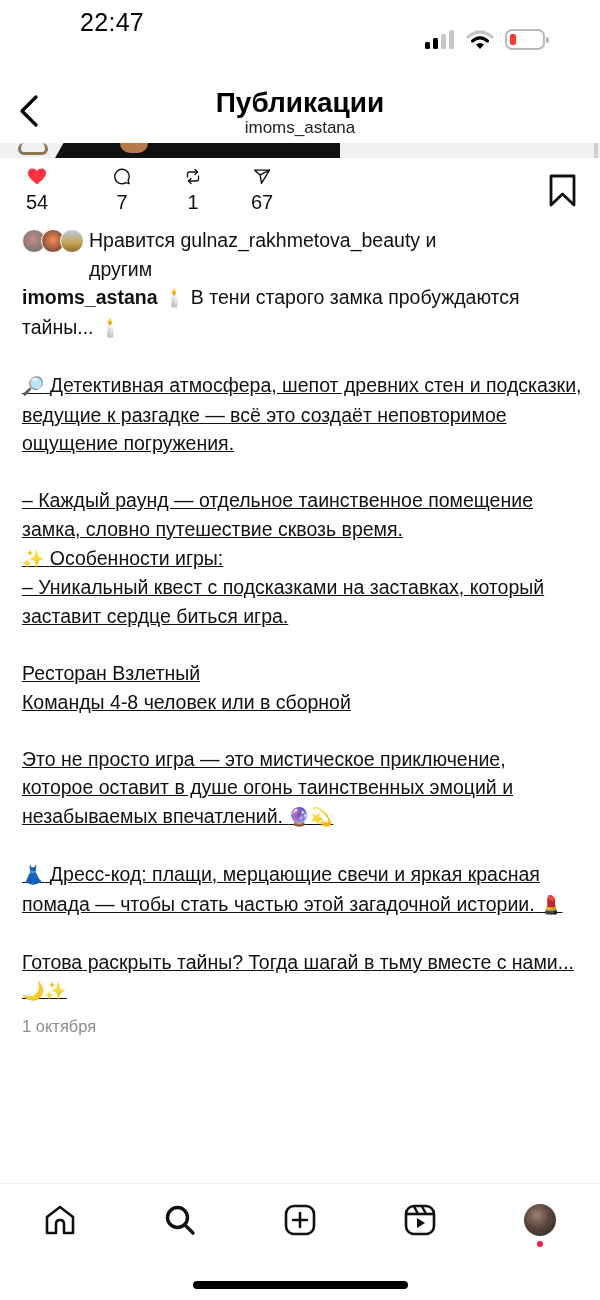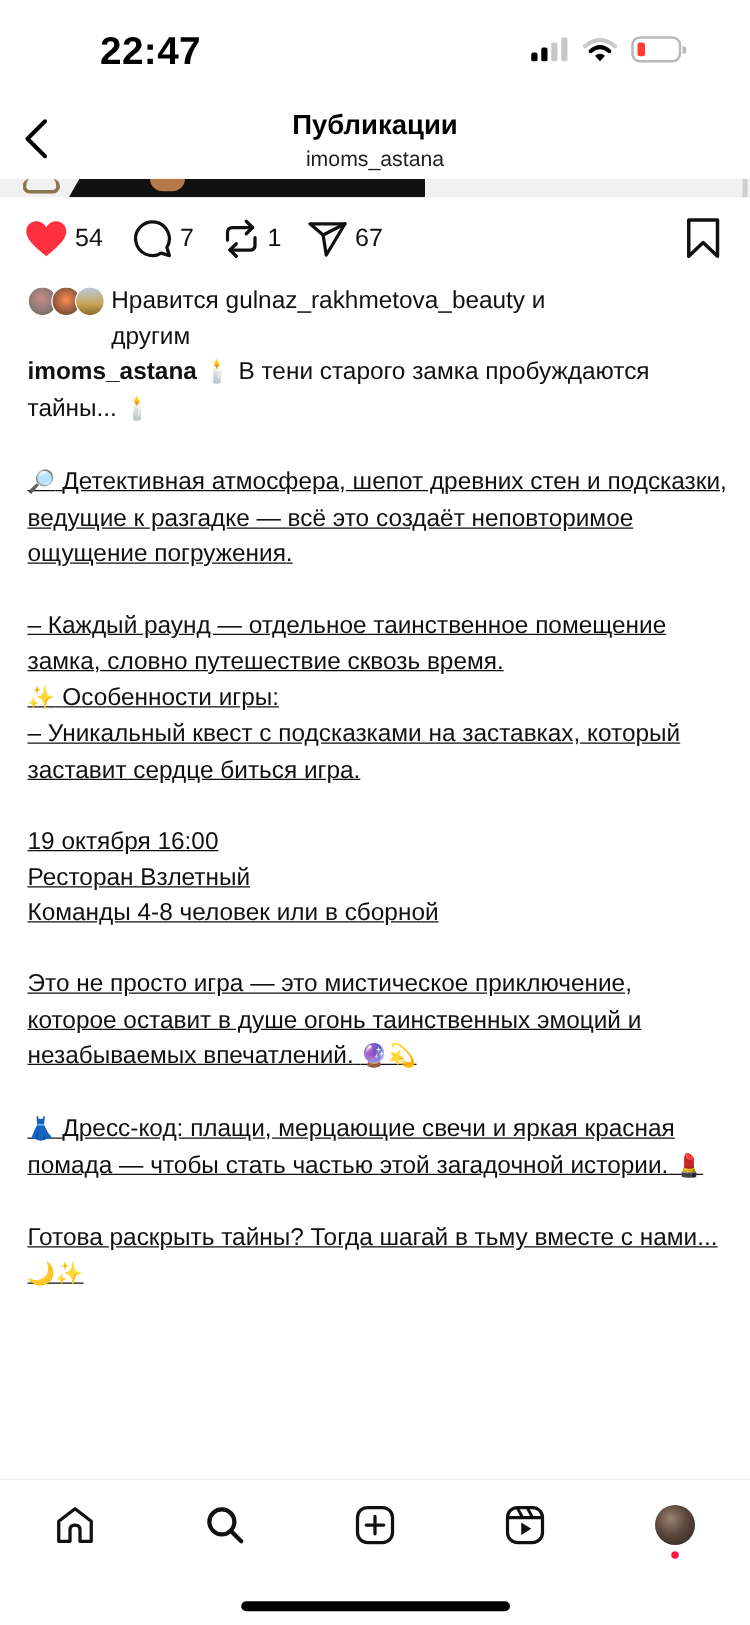--- a/index.html
+++ b/index.html
@@ -1,44 +1,44 @@
 <!DOCTYPE html>
 <html><head>
   <meta charset="utf-8">
   <style>
     * { box-sizing: border-box; margin: 0; padding: 0; }
     html, body { width: 600px; height: 1300px; background: #ffffff; overflow: hidden; }
     body { font-family: "Liberation Sans", "DejaVu Sans", sans-serif; color: #111; position: relative; }
 
     
     .status-bar { position: absolute; top: 0; left: 0; width: 600px; height: 80px; }
-    .status-time { position: absolute; left: 80px; top: 23px; font-size: 31px; font-weight: 700; letter-spacing: 0.3px; color: #000; }
+    .status-time { position: absolute; left: 80px; top: 8px; font-size: 25px; font-weight: 400; letter-spacing: 0.3px; color: #000; }
     .signal { position: absolute; left: 425px; top: 31px; width: 32px; height: 18px; }
     .signal span { position: absolute; bottom: 0; width: 5px; border-radius: 1.5px; }
     .wifi { position: absolute; left: 466px; top: 29px; width: 28px; height: 22px; }
     .battery { position: absolute; left: 505px; top: 29px; width: 40px; height: 21px; border: 2px solid #b9b9b9; border-radius: 7px; }
     .battery .level { position: absolute; left: 3px; top: 3px; width: 6px; height: 11px; background: #ff3b30; border-radius: 2px; }
     .battery .nub { position: absolute; right: -6px; top: 6px; width: 3px; height: 6px; background: #b9b9b9; border-radius: 0 2px 2px 0; }
 
     
     .header { position: absolute; top: 80px; left: 0; width: 600px; height: 62px; }
     .back-btn { position: absolute; left: 14px; top: 12px; width: 30px; height: 38px; display: flex; align-items: center; justify-content: center; cursor: pointer; }
-    .header-title { position: absolute; left: 0; width: 600px; top: 7px; text-align: center; font-size: 22px; font-weight: 700; color: #000; }
+    .header-title { position: absolute; left: 0; width: 600px; top: 7px; text-align: center; font-size: 28px; font-weight: 700; color: #000; }
     .header-sub { position: absolute; left: 0; width: 600px; top: 38px; text-align: center; font-size: 17px; color: #222; }
 
     
     .image-sliver { position: absolute; top: 143px; left: 0; width: 600px; height: 15px; overflow: hidden; background: #f1f1f1; }
     .image-sliver .dark { position: absolute; left: 55px; top: 0; width: 285px; height: 15px; background: #111; clip-path: polygon(3% 0, 100% 0, 100% 100%, 0 100%); }
     .image-sliver .hand { position: absolute; left: 120px; top: 0; width: 28px; height: 10px; background: #b7784a; border-radius: 0 0 14px 14px; }
     .image-sliver .chain { position: absolute; left: 18px; top: 0; width: 30px; height: 12px; border: 3px solid #8a7650; border-radius: 6px; border-top: none; }
     .image-sliver .edge { position: absolute; right: 2px; top: 0; width: 4px; height: 15px; background: #cfcfcf; }
 
     
     .actions { position: absolute; top: 168px; left: 0; width: 600px; height: 46px; }
-    .action { position: absolute; top: 0; height: 46px; display: flex; align-items: center; gap: 6px; cursor: pointer; }
+    .action { position: absolute; top: 0; height: 46px; display: flex; align-items: center; gap: 6px; cursor: pointer; flex-direction: column; }
     .action .count { font-size: 20px; font-weight: 500; color: #111; }
     .bookmark { position: absolute; right: 22px; top: 6px; width: 30px; height: 34px; cursor: pointer; }
 
     
     .content { position: absolute; top: 226px; left: 22px; width: 560px; font-size: 19.5px; line-height: 28.6px; color: #111; }
     .liked-row { position: relative; padding-left: 67px; }
     .avatars { position: absolute; left: 0; top: 3px; width: 66px; height: 24px; }
     .avatars .av { position: absolute; top: 0; width: 24px; height: 24px; border-radius: 50%; border: 1.5px solid #fff; }
     .bold { font-weight: 400; }
     .post-user { font-weight: 700; }
@@ -158,41 +158,41 @@
   <div class="para">
     <div>– Каждый раунд — отдельное таинственное помещение замка, словно путешествие сквозь время.</div>
     <div>
       <span class="emoji">✨</span>
       <span>Особенности игры:</span>
     </div>
     <div>– Уникальный квест с подсказками на заставках, который заставит сердце биться игра.</div>
   </div>
 
   <div class="para">
-    <div>19 октября 16:00</div>
     <div>Ресторан Взлетный</div>
     <div>Команды 4-8 человек или в сборной</div>
   </div>
 
   <div class="para">
     <span>Это не просто игра — это мистическое приключение, которое оставит в душе огонь таинственных эмоций и незабываемых впечатлений.</span>
     <span class="emoji">🔮💫</span>
   </div>
 
   <div class="para">
     <span class="emoji">👗</span>
     <span>Дресс-код: плащи, мерцающие свечи и яркая красная помада — чтобы стать частью этой загадочной истории.</span>
     <span class="emoji">💄</span>
   </div>
 
   <div class="para">
     <span>Готова раскрыть тайны? Тогда шагай в тьму вместе с нами...</span>
     <span class="emoji">🌙✨</span>
   </div>
 
+  <div class="date">1 октября</div>
 </div>
 
 <div class="bottom-nav">
   <div class="nav-item" style="left:40px;">
     <svg width="32" height="32" viewBox="0 0 32 32">
       <path d="M3 29 V13 L16 3 L29 13 V29 H20 V20 Q20 16 16 16 Q12 16 12 20 V29 Z" stroke="#111" stroke-width="2.6" fill="none" stroke-linejoin="round"></path>
     </svg>
   </div>
   <div class="nav-item" style="left:160px;">
     <svg width="32" height="32" viewBox="0 0 32 32">

